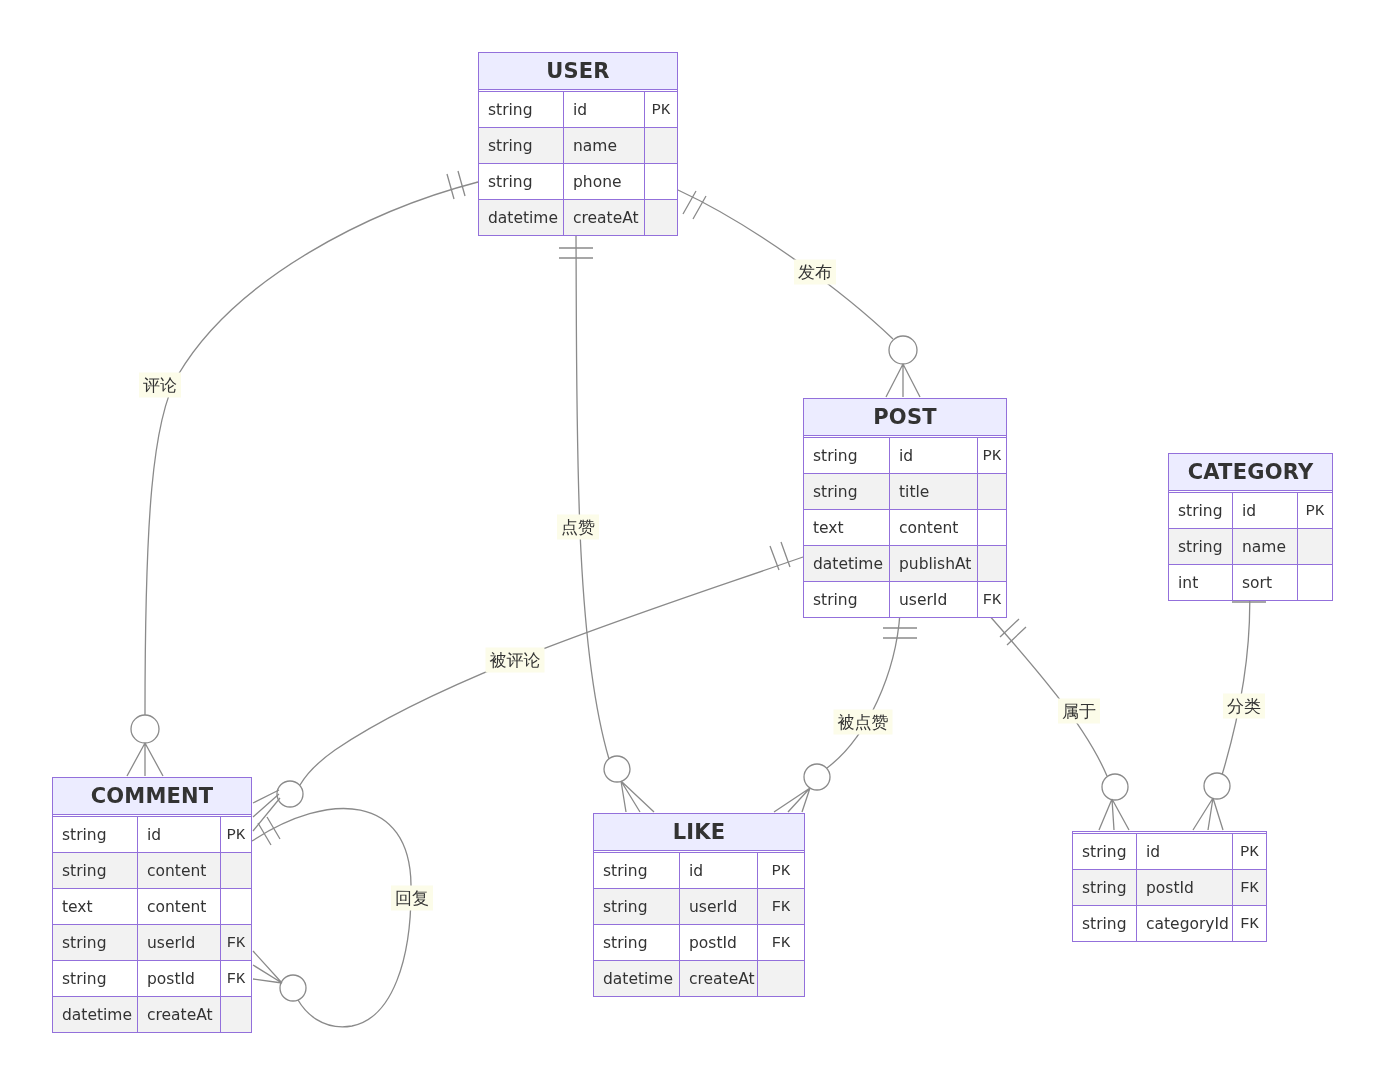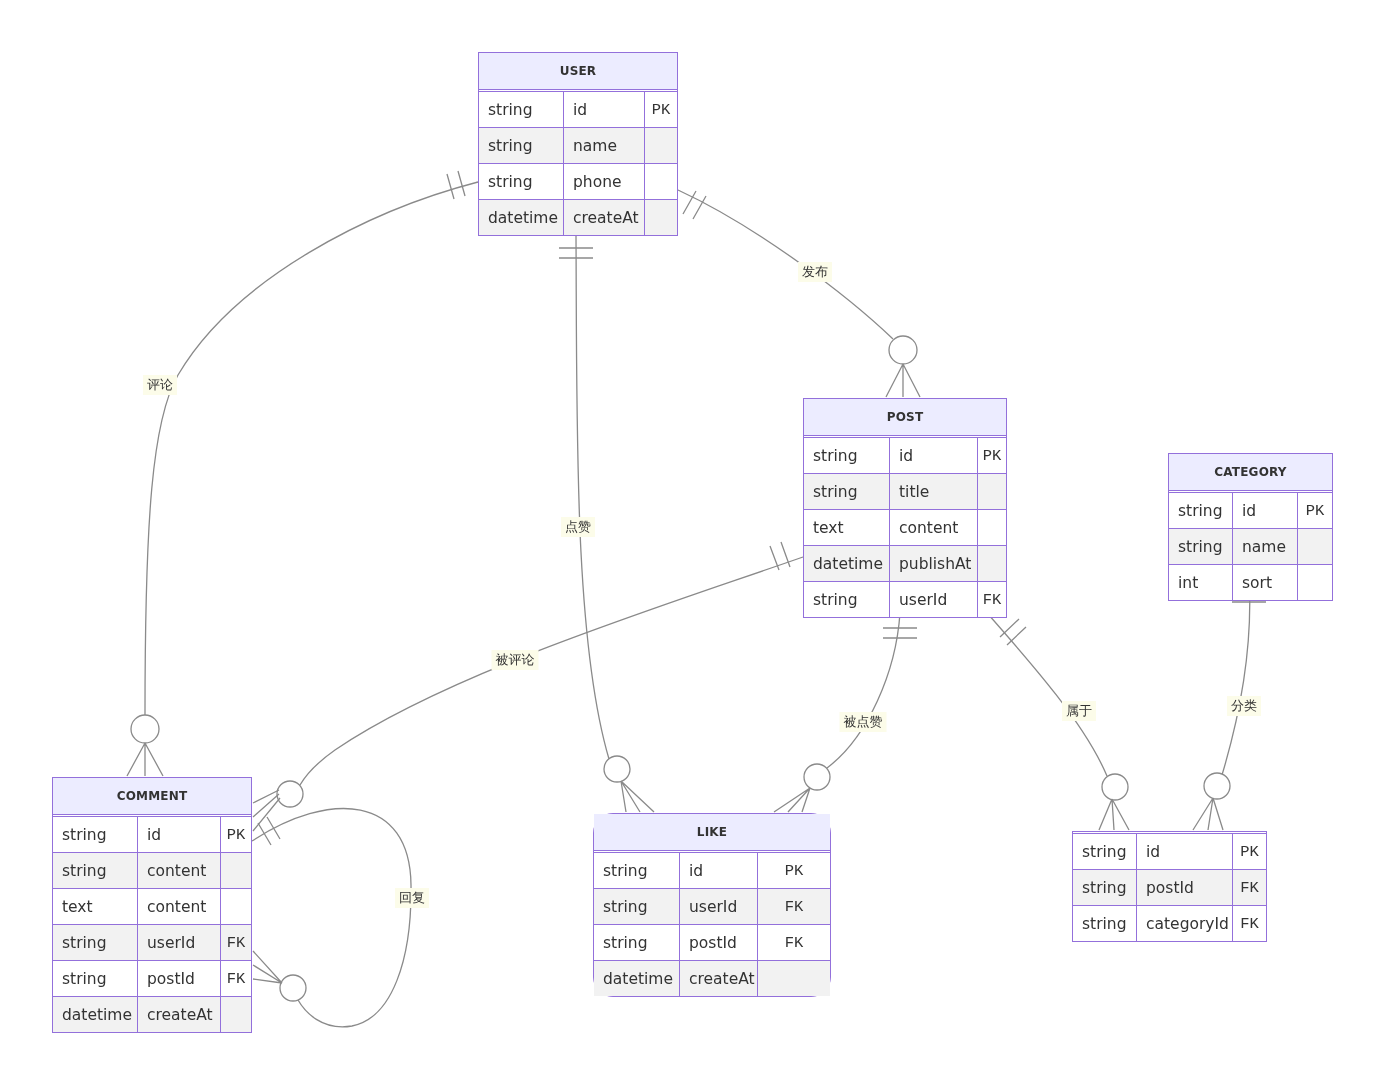--- a/index.html
+++ b/index.html
@@ -4,30 +4,30 @@
 <style>
   html,body{margin:0;padding:0;background:#ffffff;}
   body{font-family:"DejaVu Sans","Liberation Sans",sans-serif;color:#333;}
   .stage{position:relative;width:1385px;height:1082px;overflow:hidden;background:#fff;}
   svg.links{position:absolute;left:0;top:0;}
   svg.links path, svg.links line{fill:none;stroke:#8a8a8a;stroke-width:1.3px;}
   svg.links circle{fill:#ffffff;stroke:#8a8a8a;stroke-width:1.3px;}
 
   .entity{position:absolute;background:#ffffff;border:1px solid #9370DB;box-sizing:border-box;}
   .entity-header{height:36px;line-height:36px;text-align:center;background:#ECECFF;
-    border-bottom:1px solid #9370DB;font-size:12px;font-weight:600;letter-spacing:.2px;}
+    border-bottom:1px solid #9370DB;font-size:21px;font-weight:600;letter-spacing:.2px;}
   .entity-body{display:grid;gap:1px;background:#9370DB;border-top:1px solid #9370DB;
     margin-top:1px;grid-auto-rows:35px;}
   .cell{background:#ffffff;display:flex;align-items:center;padding:0 9px;
     font-size:15.5px;white-space:nowrap;overflow:hidden;}
   .cell.alt{background:#f2f2f2;}
   .cell.key{justify-content:center;padding:0 2px;font-family:Liberation Mono, monospace;}
 
   .rel-label{position:absolute;transform:translate(-50%,-50%);
-    background:#fcfce9;padding:1px 4px;font-size:13px;color:#333;white-space:nowrap;}
+    background:#fcfce9;padding:1px 4px;font-size:17px;color:#333;white-space:nowrap;}
 </style>
 </head>
 <body>
 
 <div class="stage">
 
   <svg class="links" width="1385" height="1082" viewBox="0 0 1385 1082">
 
     <g>
       <path d="M478,182 C370,210 235,278 178,375 C152,420 145,520 145,715"></path>
@@ -153,21 +153,21 @@
         <div class="cell attr alt">userId</div>
         <div class="cell key alt">FK</div>
         <div class="cell type">string</div>
         <div class="cell attr">postId</div>
         <div class="cell key">FK</div>
         <div class="cell type alt">datetime</div>
         <div class="cell attr alt">createAt</div>
         <div class="cell key alt"></div>
       </div>
     </div>
-  <div class="entity" style="left: 593px; top: 813px; width: 238px; border-radius: 20px;">
+  <div class="entity" style="left: 593px; top: 813px; width: 212px;">
       <div class="entity-header">LIKE</div>
       <div class="entity-body" style="grid-template-columns: 85px 77px auto;">
         <div class="cell type">string</div>
         <div class="cell attr">id</div>
         <div class="cell key">PK</div>
         <div class="cell type alt">string</div>
         <div class="cell attr alt">userId</div>
         <div class="cell key alt">FK</div>
         <div class="cell type">string</div>
         <div class="cell attr">postId</div>

